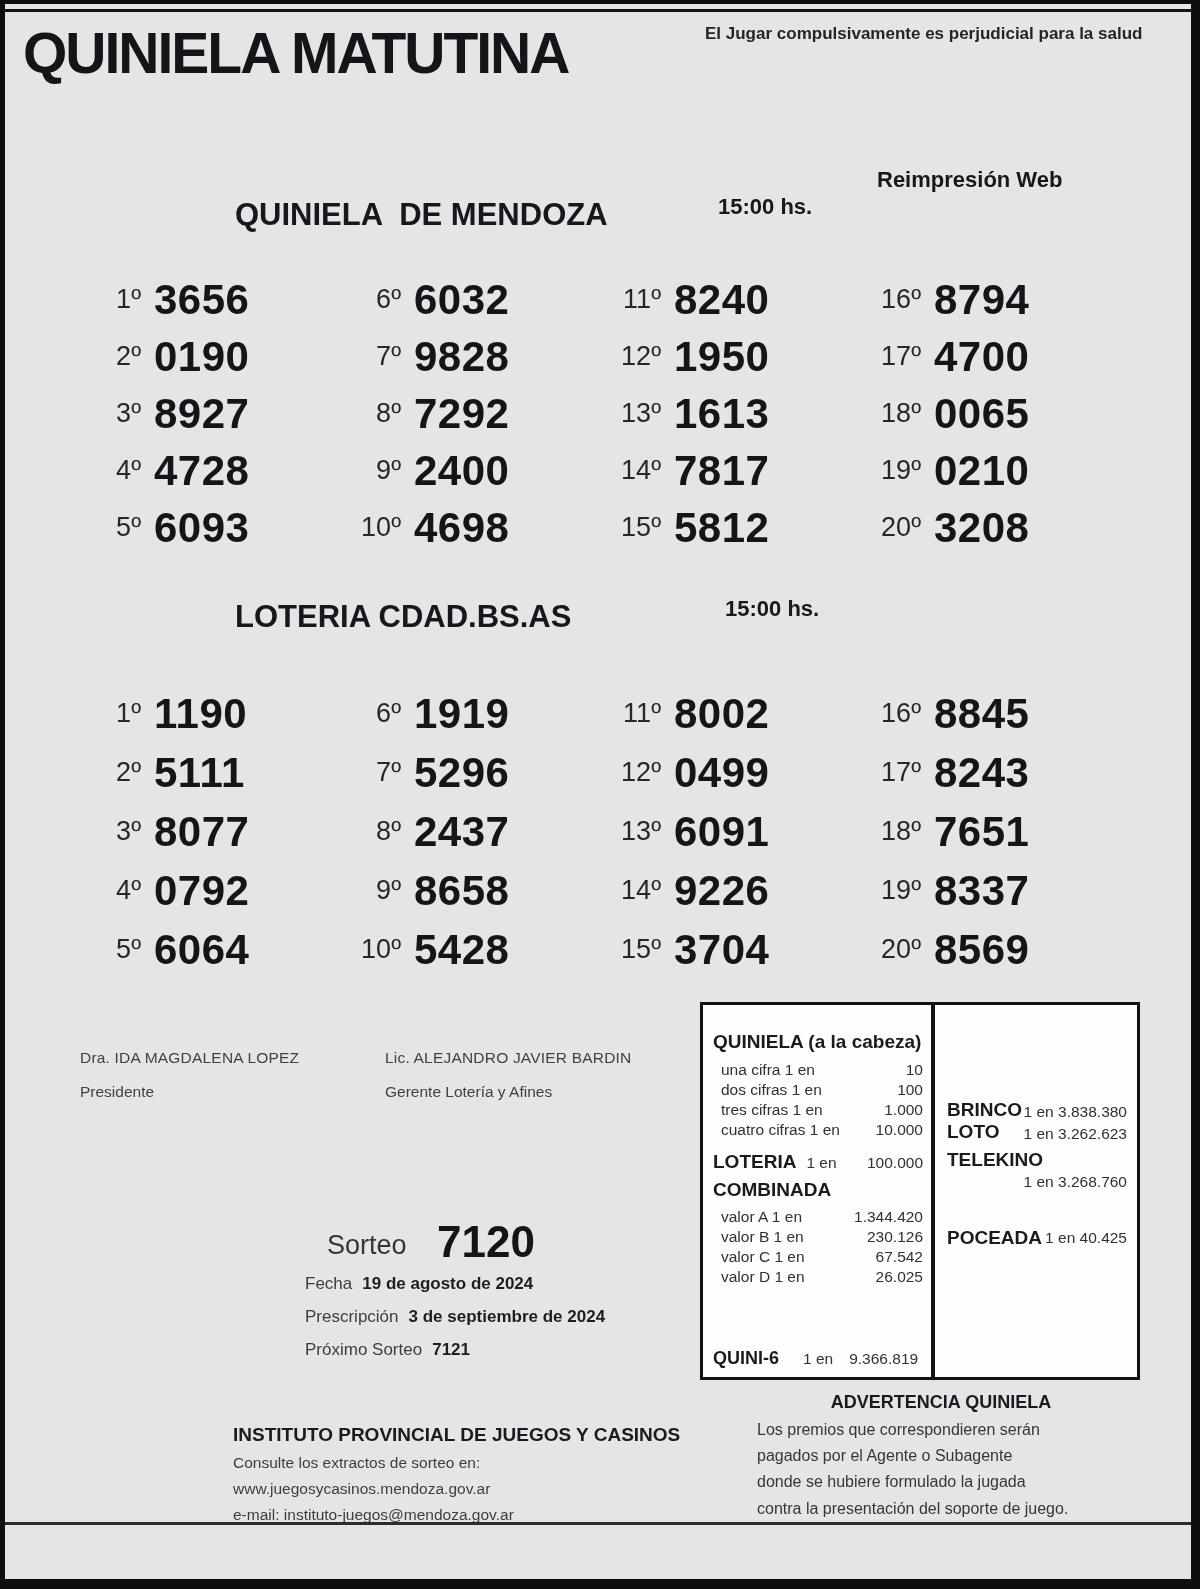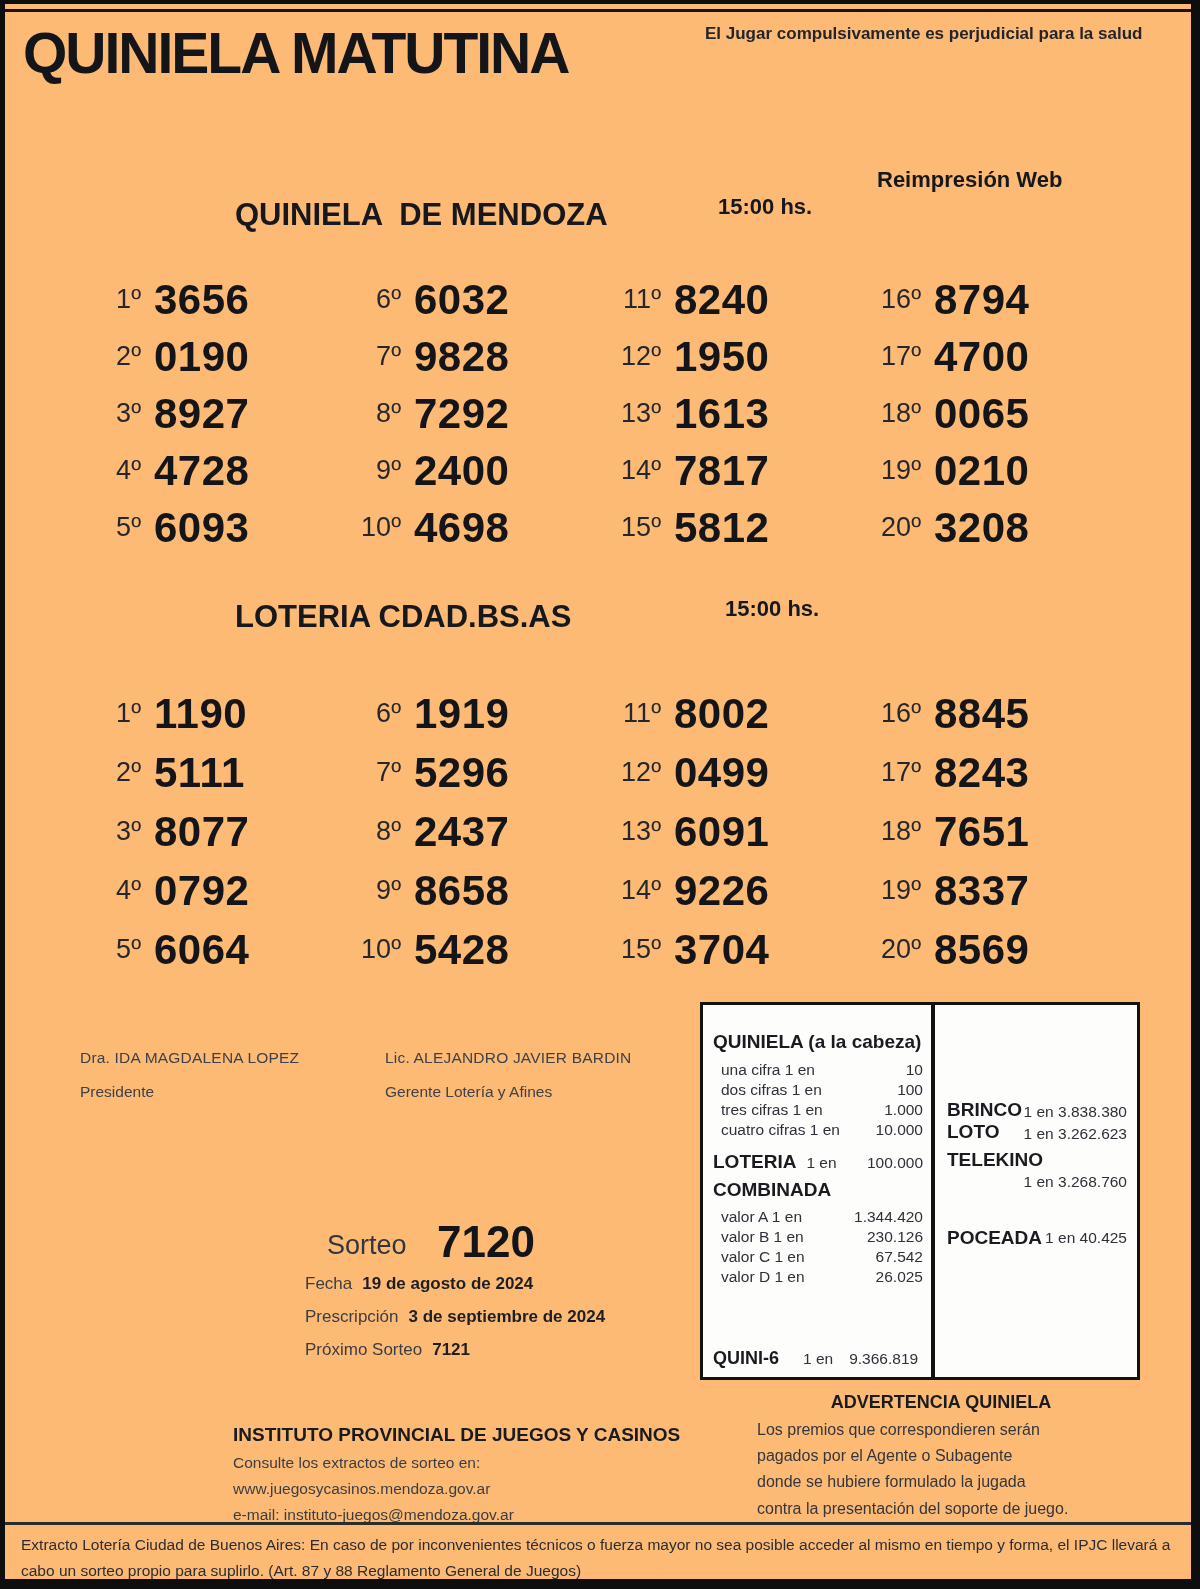--- a/index.html
+++ b/index.html
@@ -6,21 +6,21 @@
   html, body { margin: 0; padding: 0; }
   body {
     width: 1200px; height: 1589px;
     background: #ffffff;
     font-family: "Liberation Sans", "DejaVu Sans", sans-serif;
     color: #1d1e22;
   }
   .page {
     position: relative;
     width: 1200px; height: 1589px;
-    background: #fdba74;
+    background: #e5e5e5;
     border-top: 4px solid #0e0e0e;
     border-left: 5px solid #0e0e0e;
     border-right: 9px solid #0e0e0e;
     border-bottom: 10px solid #0e0e0e;
     overflow: hidden;
   }
   .top-rule { position: absolute; top: 5px; left: 0; right: 0; height: 3px; background: #141414; }
   .page-title {
     position: absolute; left: 18px; top: 16px;
     font-size: 57px; font-weight: bold; letter-spacing: -2px;
@@ -375,14 +375,13 @@
   </div>
 
   <div class="instituto">
     <div class="instituto-name">INSTITUTO PROVINCIAL DE JUEGOS Y CASINOS</div>
     <div class="instituto-line">Consulte los extractos de sorteo en:</div>
     <div class="instituto-line">www.juegosycasinos.mendoza.gov.ar</div>
     <div class="instituto-line">e-mail:  instituto-juegos@mendoza.gov.ar</div>
   </div>
 
   <div class="footer-sep"></div>
-  <div class="footer-note">Extracto Lotería Ciudad de Buenos Aires: En caso de por inconvenientes técnicos o fuerza mayor no sea posible acceder al mismo en tiempo y forma, el IPJC llevará a cabo un sorteo propio para suplirlo. (Art. 87 y 88 Reglamento General de Juegos)</div>
 </div>
 
 </body></html>

